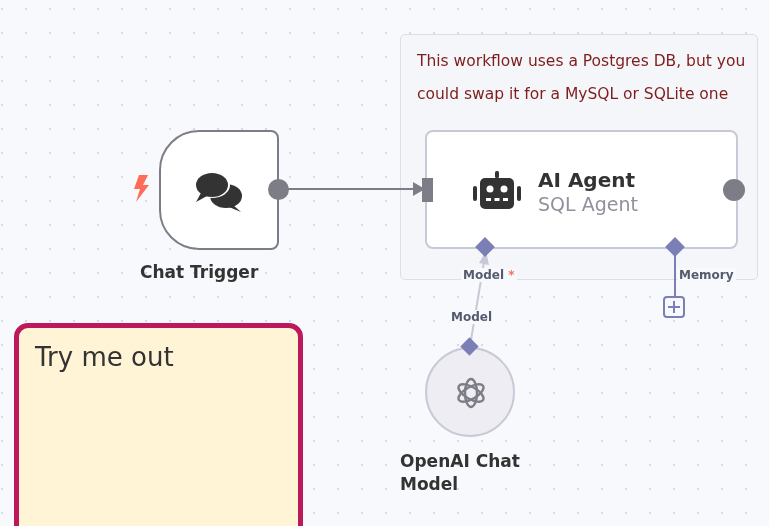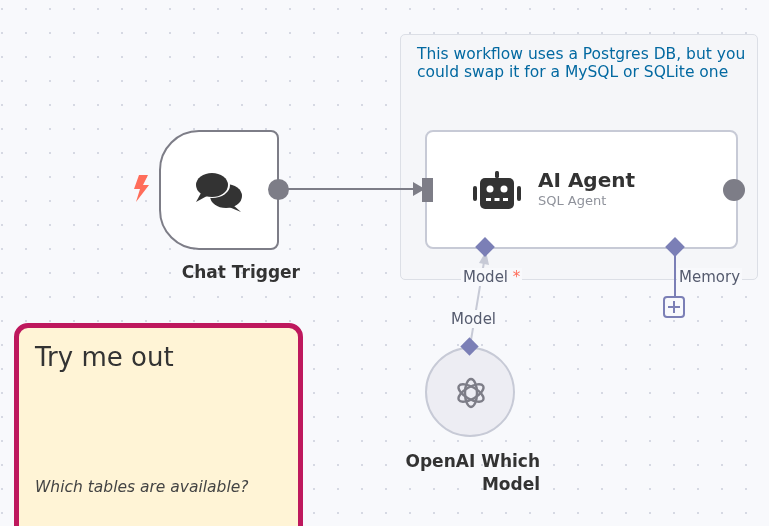--- a/index.html
+++ b/index.html
@@ -16,21 +16,21 @@
   .abs { position:absolute; }
 
   
   .sticky-gray {
     left:400px; top:34px; width:358px; height:246px;
     background:#f5f6f9; border:1px solid #dcdfe6; border-radius:5px;
     box-sizing:border-box;
   }
   .sticky-gray .note-text {
     position:absolute; left:16px; top:10px; width:330px;
-    font-size:15.5px; line-height:18px; color:#0369a1;
+    font-size:15.5px; line-height:33px; color:#7f1d1d;
   }
   .sticky-yellow {
     left:14px; top:323px; width:289px; height:217px;
     background:#fff4d6; border:5px solid #be185d; border-radius:14px;
     box-sizing:border-box;
   }
   .sticky-yellow .note-title {
     position:absolute; left:16px; top:14px;
     font-size:26px; font-weight:500; color:#333;
   }
@@ -43,64 +43,63 @@
     font-size:15.5px; font-style:italic; color:#444;
   }
 
   
   .chat-node {
     left:159px; top:130px; width:120px; height:120px;
     background:#fff; border:2px solid #7d7d87; box-sizing:border-box;
     border-radius:40px 8px 8px 40px;
   }
   .node-label {
-    font-size:17px; font-weight:bold; color:#333; text-align:right;
+    font-size:17px; font-weight:bold; color:#333; text-align:left;
   }
   .trigger-bolt { left:132px; top:175px; }
 
   
   .agent-node {
     left:425px; top:130px; width:313px; height:119px;
     background:#fff; border:2px solid #c7cad6; box-sizing:border-box;
     border-radius:8px;
   }
   .agent-title { left:538px; top:168px; font-size:20px; font-weight:bold; color:#333; }
-  .agent-sub { left:538px; top:193px; font-size:13px; color:#8f929b;text-align:right; }
+  .agent-sub { left:538px; top:193px; font-size:19px; color:#8f929b;text-align:right; }
 
   
   .openai-node {
     left:425px; top:347px; width:90px; height:90px;
     background:#ededf3; border:2px solid #c7cad6; box-sizing:border-box;
     border-radius:50%;
   }
   .openai-label {
     left:400px; top:450px; width:140px; line-height:23px;
   }
 
   .port-label {
-    font-size:15px; color:#555b6e; background:#f8f9fc; padding:0 2px;
+    font-size:12px; color:#555b6e; background:#f8f9fc; padding:0 2px;font-weight:bold;
   }
   .req-star { color:#ff6d5a; }
 
   .plus-btn {
     left:663px; top:296px; width:22px; height:22px;
     border:2px solid #7b7fb6; border-radius:4px; box-sizing:border-box;
     background:#f8f9fc;
   }
 </style>
 </head>
 <body>
 
 <div class="abs sticky-gray">
   <div class="note-text">This workflow uses a Postgres DB, but you could swap it for a MySQL or SQLite one</div>
 </div>
 
 <div class="abs sticky-yellow">
   <div class="note-title">Try me out</div>
-  <div class="note-italic">Which tables are available?</div>
 </div>
 
 <svg class="abs" style="left:0;top:0;" width="769" height="526">
 
   <line x1="279" y1="189" x2="413" y2="189" stroke="#7d7d87" stroke-width="2"></line>
   <polygon points="413,182 425,189 413,196" fill="#7d7d87"></polygon>
 
   <line x1="470" y1="346" x2="484" y2="262" stroke="#c7cad6" stroke-width="2"></line>
   <polygon points="479,263 486,251 489,265" fill="#c7cad6"></polygon>
 
@@ -162,13 +161,13 @@
     <svg width="36" height="36" viewBox="0 0 36 36" fill="none" stroke="#7d7d87" stroke-width="2.4">
       <g transform="translate(18 18)">
         <ellipse rx="6" ry="14" transform="rotate(0)"></ellipse>
         <ellipse rx="6" ry="14" transform="rotate(60)"></ellipse>
         <ellipse rx="6" ry="14" transform="rotate(120)"></ellipse>
       </g>
     </svg>
   </span>
 </div>
 <div class="abs" style="left:463px;top:340px;width:13px;height:13px;background:#7b7fb6;transform:rotate(45deg);"></div>
-<div class="abs node-label openai-label">OpenAI Which Model</div>
+<div class="abs node-label openai-label">OpenAI Chat Model</div>
 
 </body></html>

